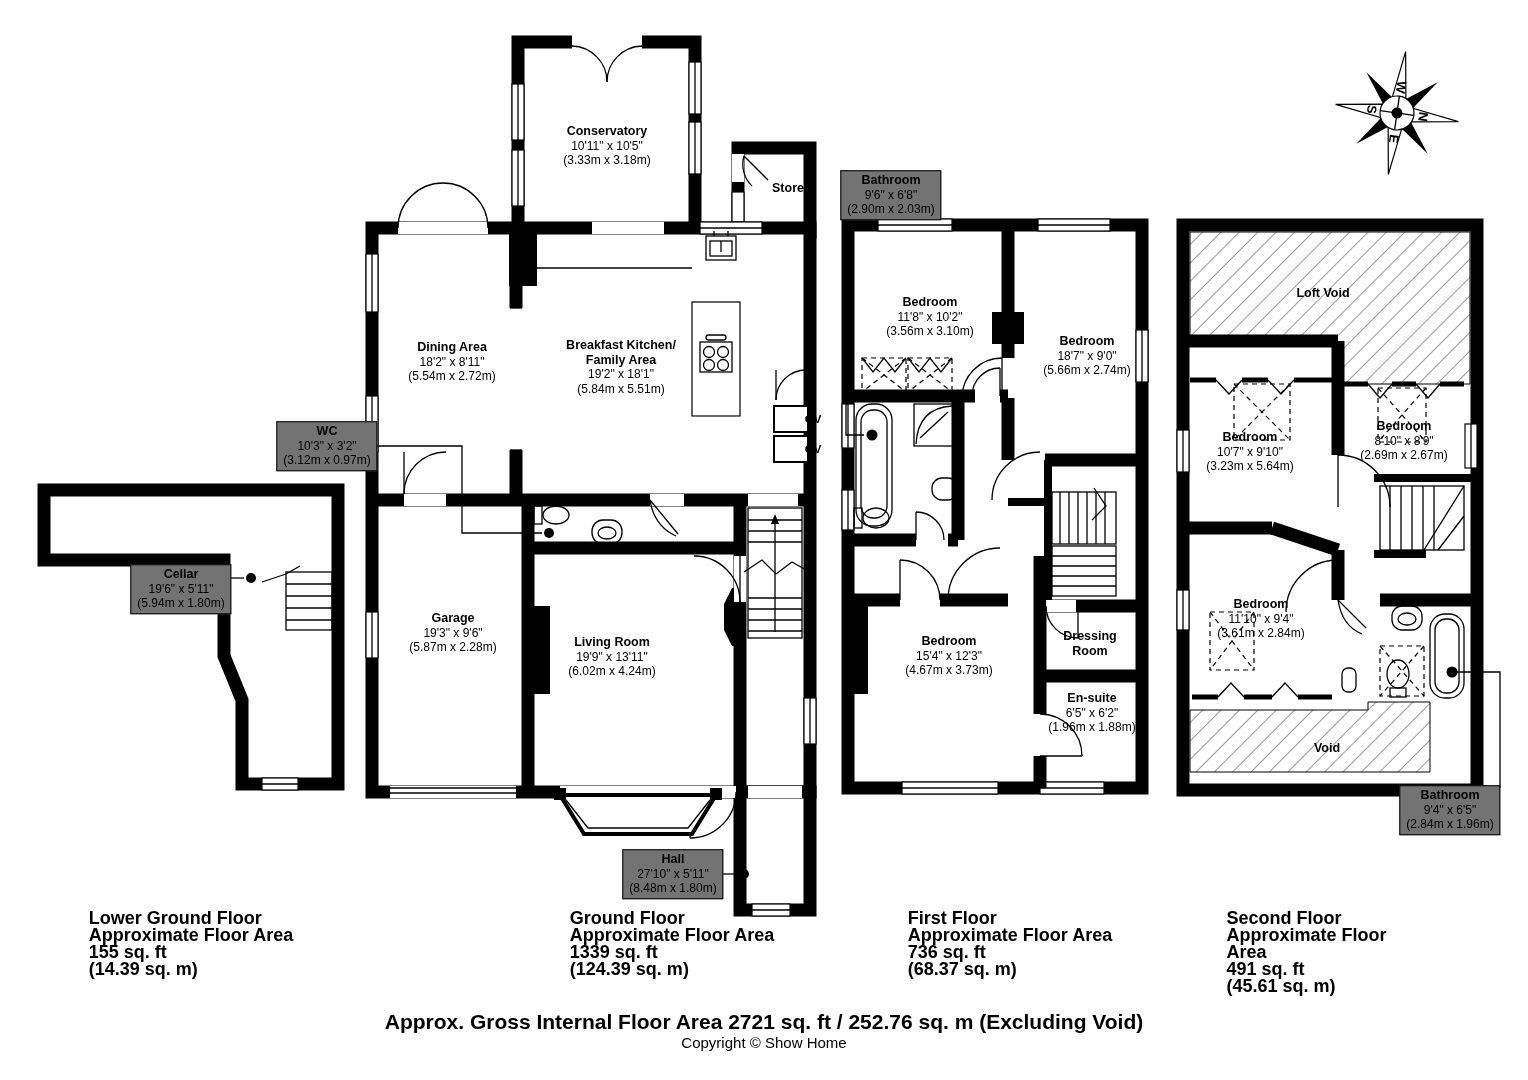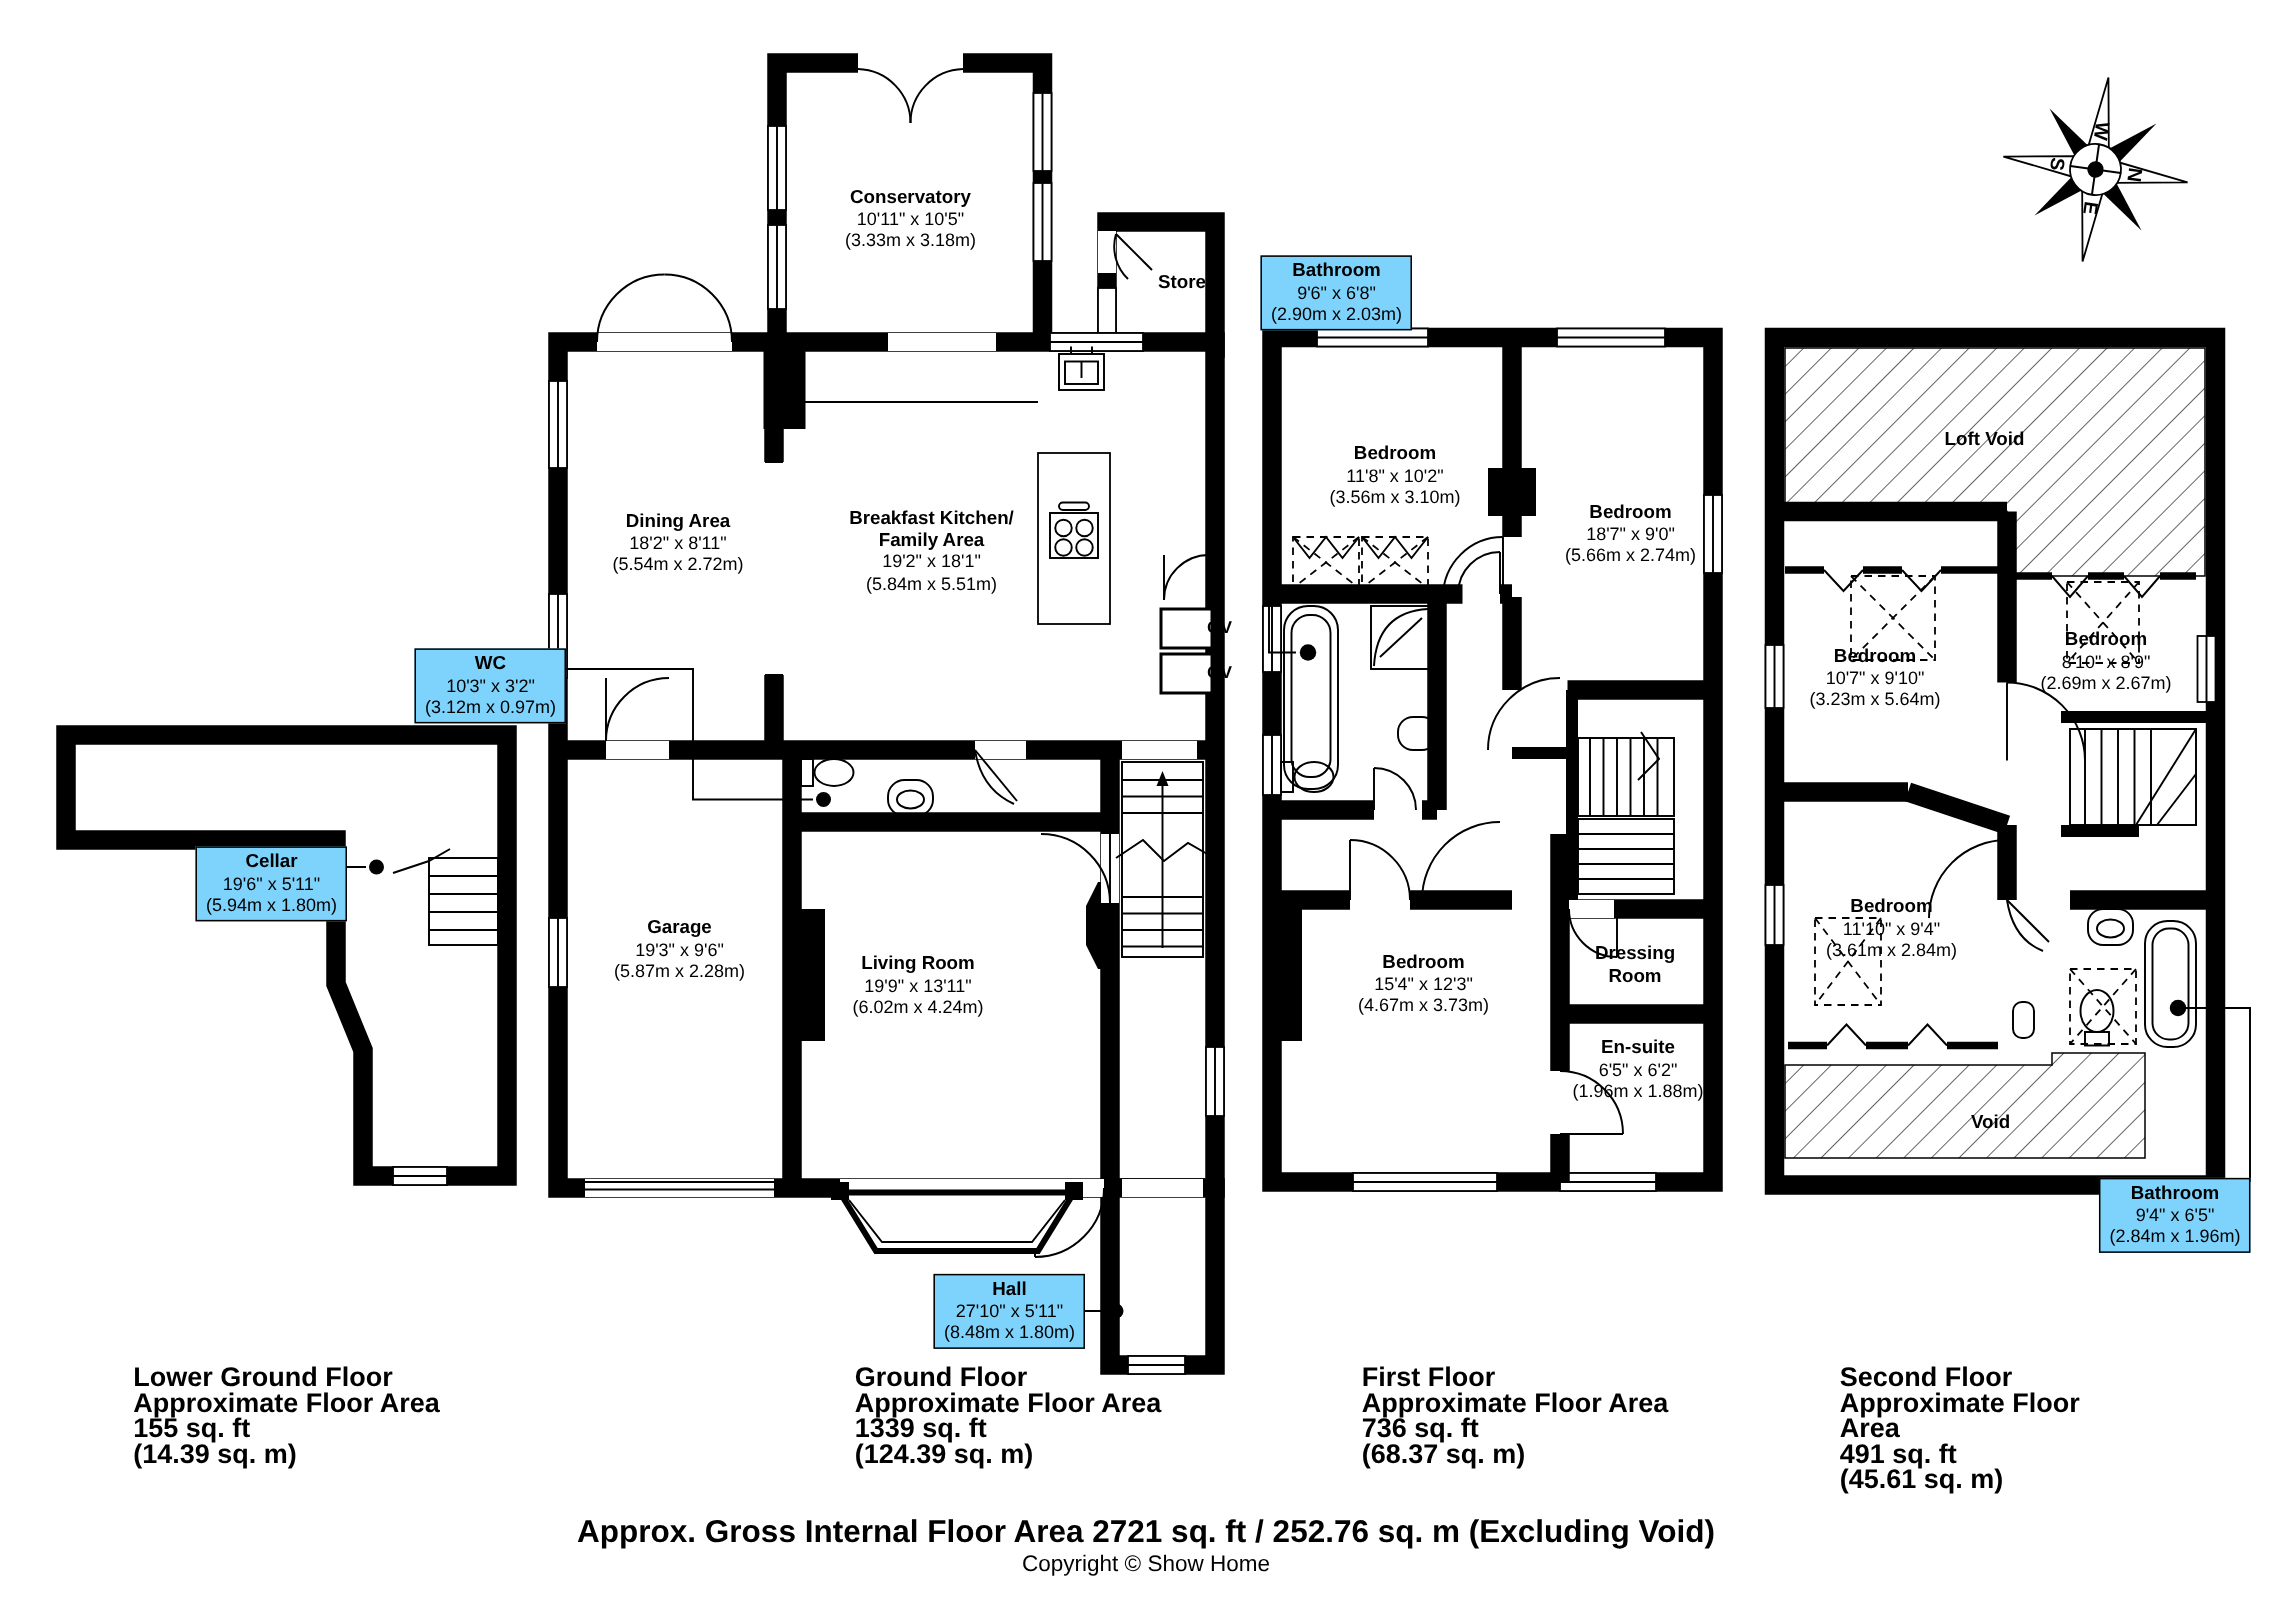--- a/index.html
+++ b/index.html
@@ -13,21 +13,21 @@
   .d  {stroke:#000;stroke-width:1.2;fill:none;stroke-dasharray:5 4;}
   .blk{fill:#000;stroke:none;}
   .wh {fill:#fff;stroke:none;}
   .win{fill:#fff;stroke:#000;stroke-width:1.2;}
   .room{fill:#fff;stroke:#000;stroke-width:13;}
   .cletter{font:bold 13px "Liberation Sans",sans-serif;text-anchor:middle;}
   .lbl{position:absolute;transform:translate(-50%,-50%);text-align:center;font-size:12px;
        line-height:14.5px;white-space:nowrap;z-index:4;}
   .lbl .rname{display:block;font-weight:bold;font-size:12.5px;}
   .lbl .dim{display:block;}
-  .boxed{background:#7dd3fc;border:1.3px solid #000;padding:2px 6px;z-index:6;}
+  .boxed{background:#737373;border:1.3px solid #000;padding:2px 6px;z-index:6;}
   .ovlbl{position:absolute;transform:translate(-50%,-50%);font-weight:bold;font-size:11.5px;z-index:6;padding-left:44px;}
   .caption{position:absolute;transform:translateX(-50%);text-align:left;font-weight:bold;
            font-size:18px;line-height:17px;z-index:4;}
   .footer{position:absolute;left:50%;transform:translateX(-50%);text-align:center;z-index:4;}
   .f1{font-weight:bold;font-size:21px;margin-top:24px;}
   .f2{font-size:15px;}
 </style>
 </head>
 <body>
 
@@ -387,21 +387,21 @@
   <span class="rname">Dining Area</span>
   <span class="dim">18'2" x 8'11"</span>
   <span class="dim">(5.54m x 2.72m)</span>
 </div>
 <div class="lbl" style="left:621px;top:367px">
   <span class="rname">Breakfast Kitchen/</span>
   <span class="rname">Family Area</span>
   <span class="dim">19'2" x 18'1"</span>
   <span class="dim">(5.84m x 5.51m)</span>
 </div>
-<div class="lbl boxed" style="left:327px;top:457px">
+<div class="lbl boxed" style="left:327px;top:446px">
   <span class="rname">WC</span>
   <span class="dim">10'3" x 3'2"</span>
   <span class="dim">(3.12m x 0.97m)</span>
 </div>
 <div class="lbl" style="left:453px;top:633px">
   <span class="rname">Garage</span>
   <span class="dim">19'3" x 9'6"</span>
   <span class="dim">(5.87m x 2.28m)</span>
 </div>
 <div class="lbl" style="left:612px;top:657px">

